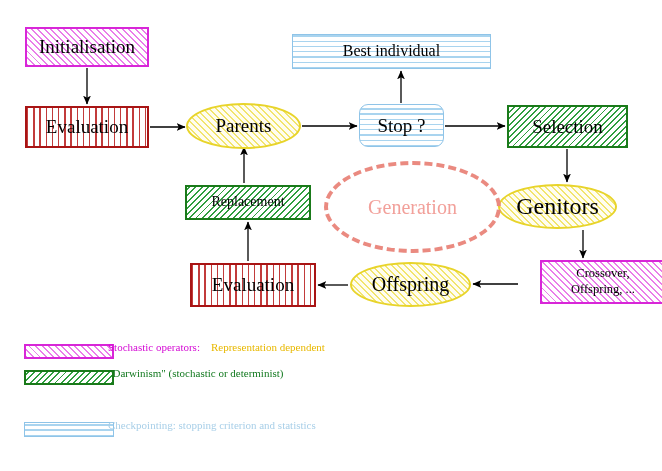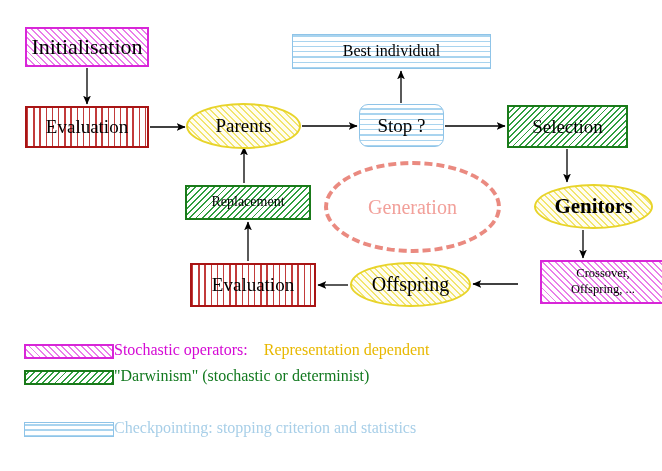--- a/index.html
+++ b/index.html
@@ -38,40 +38,40 @@
   .pat-yellow{
     border:2px solid #e8d42a;
     background-color:#ffffff;
     background-image:repeating-linear-gradient(45deg,
         #f2e56e 0px,#f2e56e 1.4px,#fffdf0 1.4px,#fffdf0 4.6px);
   }
   .ellipse{border-radius:50%;}
   .rounded{border-radius:9px;}
 
   
-  #n-init       {left:25px; top:27px;  width:124px;height:40px; font-size:22px;}
+  #n-init       {left:25px; top:27px;  width:124px;height:40px; font-size:19px;}
   #n-eval-top   {left:25px; top:106px; width:124px;height:42px; font-size:19px;}
   #n-parents    {left:186px;top:103px; width:115px;height:46px; font-size:19px;}
   #n-best       {left:292px;top:34px;  width:199px;height:35px; font-size:16px;}
   #n-stop       {left:359px;top:104px; width:85px; height:43px; font-size:19px;}
   #n-selection  {left:507px;top:105px; width:121px;height:43px; font-size:19px;}
-  #n-genitors   {left:534px;top:184px; width:119px;height:45px; font-size:21px;font-weight:bold;}
+  #n-genitors   {left:498px;top:184px; width:119px;height:45px; font-size:24px;}
   #n-replacement{left:185px;top:185px; width:126px;height:35px; font-size:14px;}
   #n-generation {left:324px;top:161px; width:177px;height:92px; font-size:20px;
                  border:4px dashed #ea8a80;color:#f2a09a;background:transparent;}
   #n-eval-bot   {left:190px;top:263px; width:126px;height:44px; font-size:19px;}
   #n-offspring  {left:350px;top:262px; width:121px;height:45px; font-size:20px;justify-content:center;}
   #n-crossover  {left:520px;top:260px; width:126px;height:44px; font-size:12.5px;
                  line-height:1.25;margin-left:20px;}
 
   
   #legend{position:absolute;left:0;top:340px;width:662px;height:120px;}
   .leg-row{position:absolute;left:0;width:662px;height:26px;}
   .leg-sw{position:absolute;left:24px;width:90px;height:15px;box-sizing:border-box;}
-  .leg-tx{position:absolute;left:114px;top:-3px;font-size:16px;white-space:nowrap;}
+  .leg-tx{position:absolute;left:108px;top:-3px;font-size:11px;white-space:nowrap;}
   #lr0{top:4px;}  #lr1{top:30px;} #lr2{top:56px;} #lr3{top:82px;}
   .c-magenta{color:#d40ad4;} .c-gold{color:#e8b800;}
   .c-green{color:#12791f;}   .c-red{color:#cc1111;}
   .c-ltblue{color:#a8cfe8;}
 </style>
 </head>
 <body>
 
 <svg id="canvas" viewBox="0 0 662 471" xmlns="http://www.w3.org/2000/svg">
   <defs>

